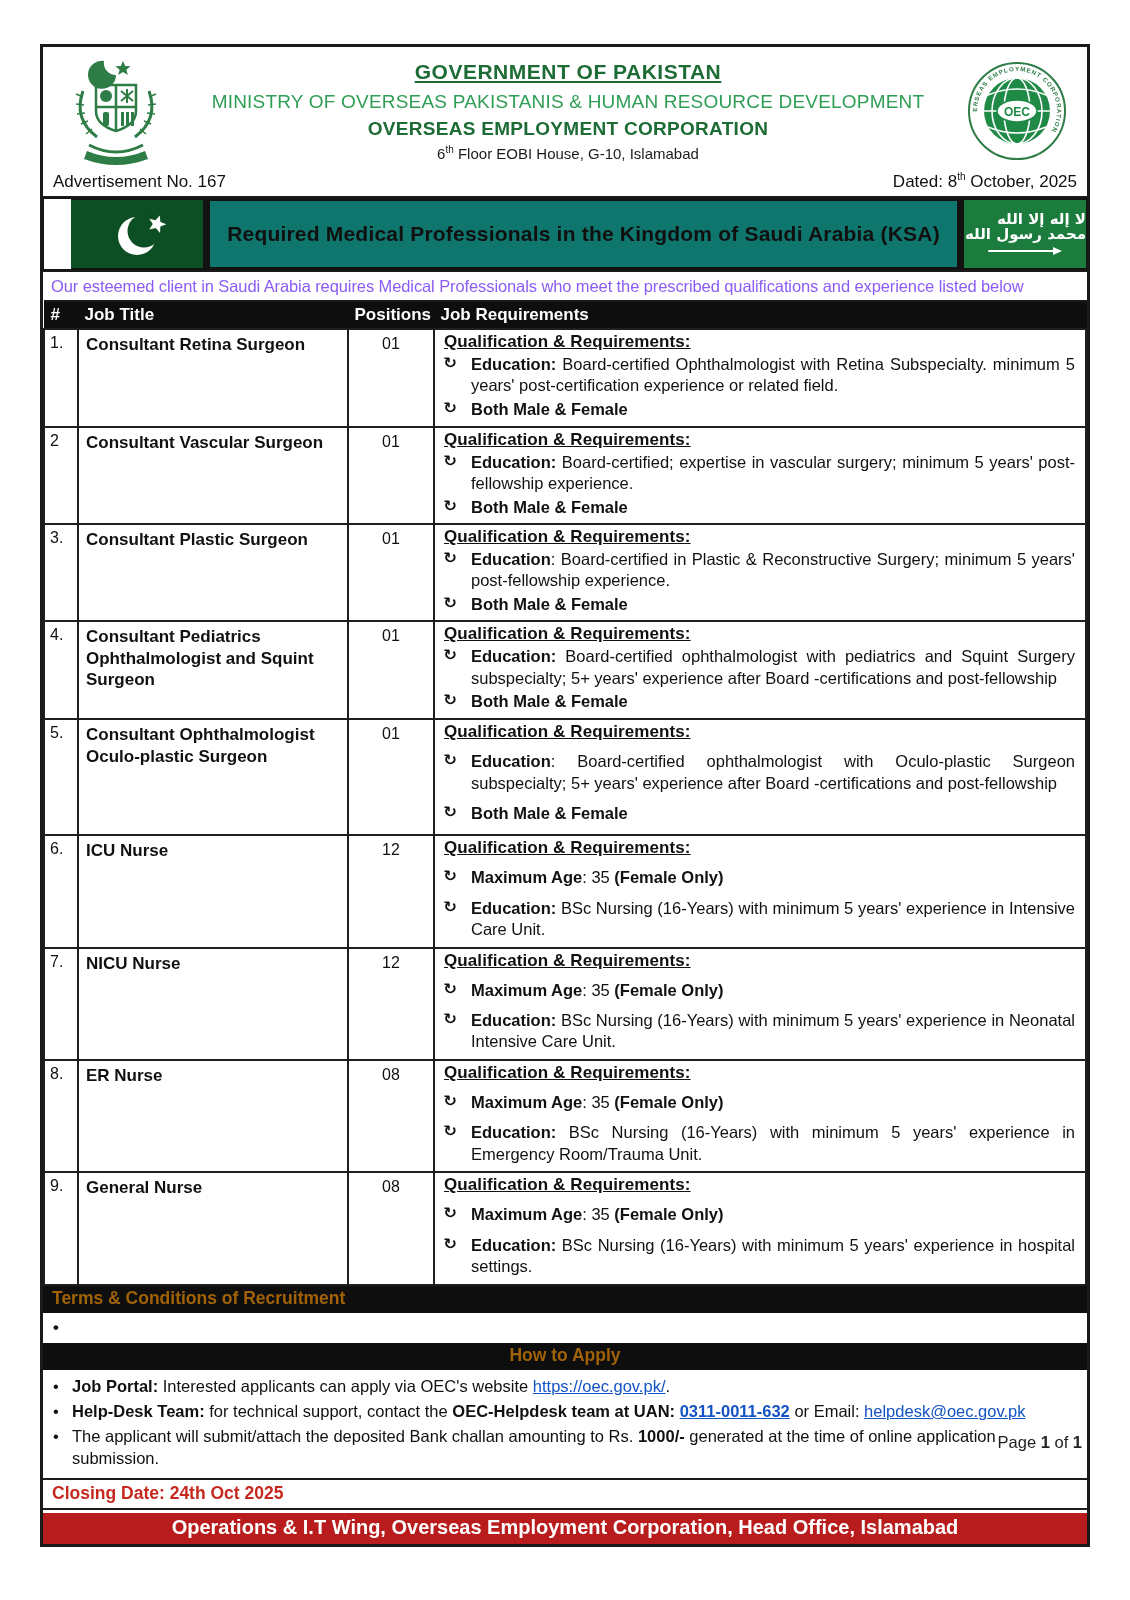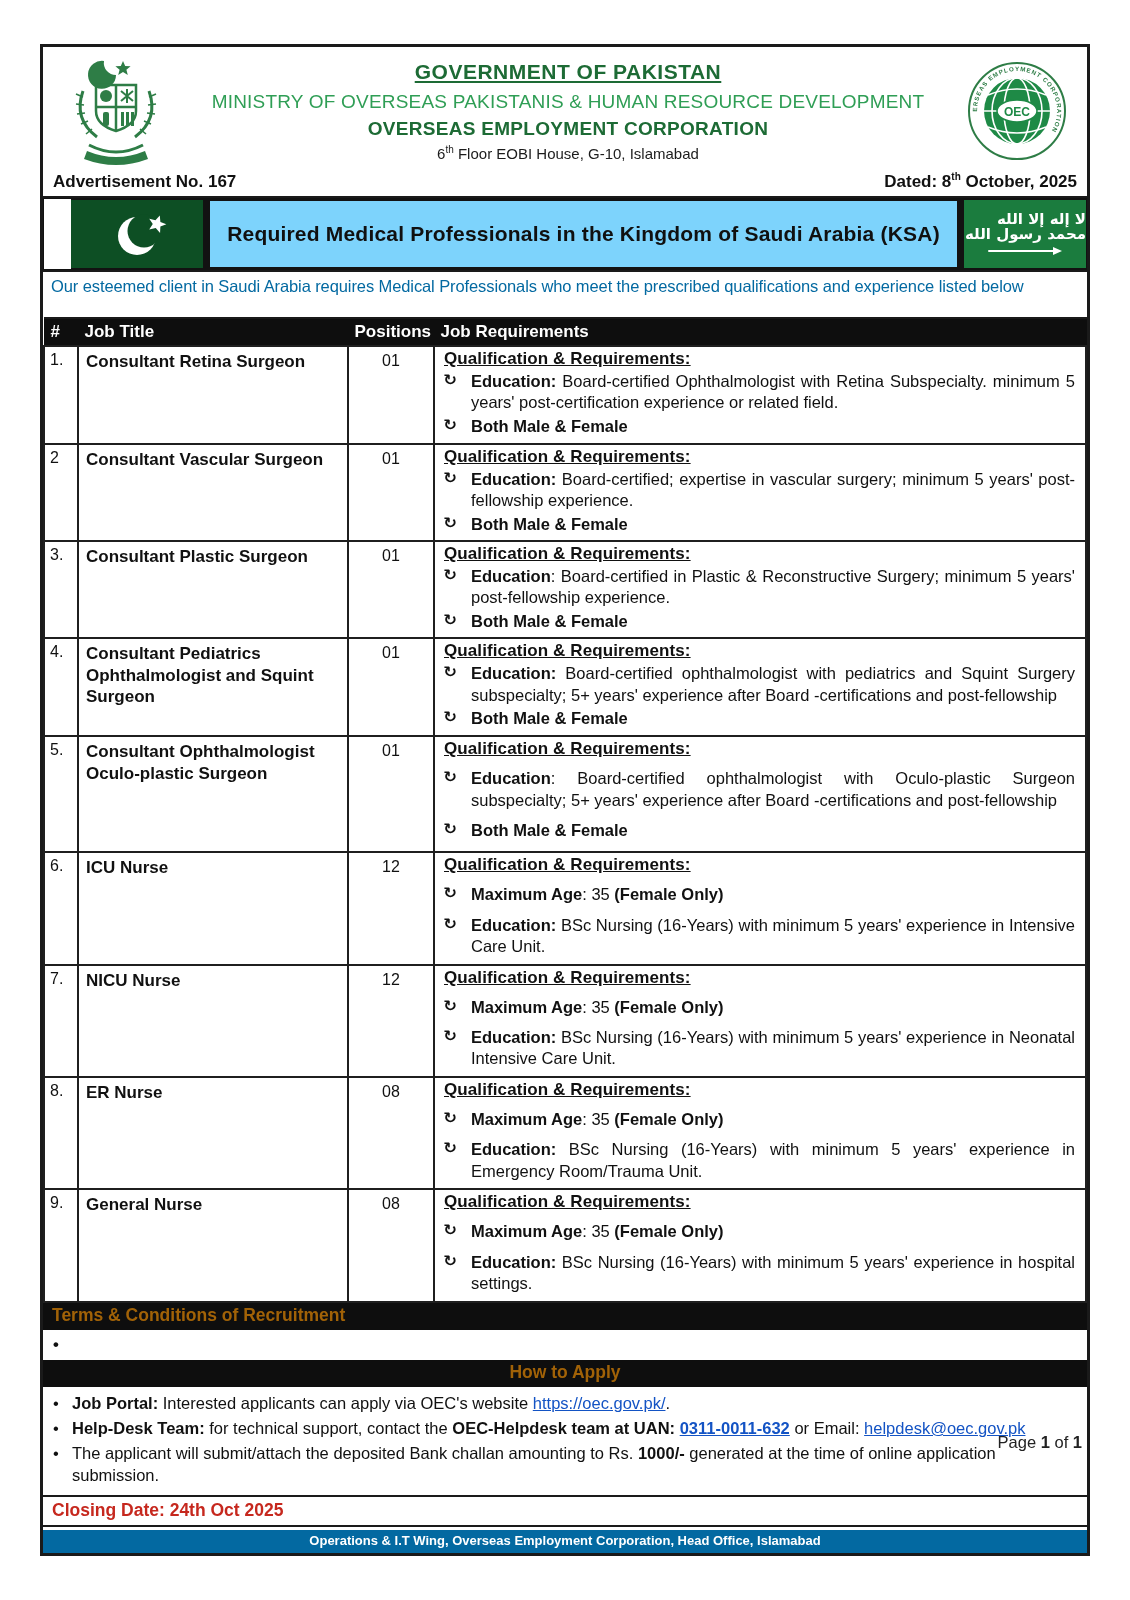--- a/index.html
+++ b/index.html
@@ -12,38 +12,38 @@
   .emblem-wrap{width:118px;flex:0 0 118px;display:flex;justify-content:center;}
   .oec-wrap{width:112px;flex:0 0 112px;display:flex;justify-content:center;}
   .hdr-center{flex:1;text-align:center;line-height:1.15;}
   .gov-line{font-size:21px;font-weight:bold;color:#1d6b35;text-decoration:underline;letter-spacing:.5px;}
   .ministry-line{font-size:19px;color:#2f9e55;margin-top:7px;letter-spacing:.2px;}
   .corp-line{font-size:19px;font-weight:bold;color:#1d6b35;margin-top:5px;letter-spacing:.3px;}
   .addr-line{font-size:15px;color:#1c1c1c;margin-top:4px;}
   sup{font-size:10px;}
 
   .adv-row{display:flex;justify-content:space-between;align-items:flex-end;
-           font-weight:bold;font-size:17px;color:#111;padding:2px 10px 4px 10px;
+           font-weight:normal;font-size:17px;color:#111;padding:2px 10px 4px 10px;
            border-bottom:2px solid #1a1a1a;}
 
   
   .banner{height:72px;background:#121212;display:flex;align-items:stretch;border-bottom:2px solid #1a1a1a;}
   .banner-spacer{flex:0 0 27px;background:#ffffff;margin:1px 0 1px 1px;}
   .pk-flag{flex:0 0 132px;margin:2px 0;}
-  .title-box{flex:1;background:#7dd3fc;margin:3px 7px;display:flex;align-items:center;justify-content:center;
+  .title-box{flex:1;background:#0f766e;margin:3px 7px;display:flex;align-items:center;justify-content:center;
              font-weight:bold;font-size:21px;color:#101010;letter-spacing:.2px;}
   .sa-flag{flex:0 0 122px;background:#1b7c3e;margin:2px 1px 2px 0;display:flex;flex-direction:column;
            align-items:center;justify-content:center;gap:5px;}
   .sa-script{color:#fff;font-size:15px;font-weight:bold;font-family:"DejaVu Sans",sans-serif;direction:rtl;line-height:1;}
   .sword{width:74px;height:9px;position:relative;}
   .sword .blade{position:absolute;left:0;top:3px;width:66px;height:2.5px;background:#fff;border-radius:2px;}
   .sword .tip{position:absolute;right:0;top:0;width:0;height:0;border-left:9px solid #fff;
               border-top:4.5px solid transparent;border-bottom:4.5px solid transparent;}
 
-  .intro{font-size:16.5px;color:#0369a1;padding:5px 8px 21px 8px;letter-spacing:-.1px;}
+  .intro{font-size:16.5px;color:#8b5cf6;padding:5px 8px 4px 8px;letter-spacing:-.1px;}
 
   
   table.jobs{width:100%;border-collapse:collapse;table-layout:fixed;border-top:2px solid #1a1a1a;}
   table.jobs th{background:#0e0e0e;color:#fff;font-size:17px;text-align:left;padding:3px 6px;border:1px solid #0e0e0e;}
   th.th-num{text-align:center;}
   th.th-pos{text-align:center;}
   th.th-req{padding-left:84px;}
   table.jobs td{border:2px solid #1f1f1f;vertical-align:top;}
   td.c-num{font-size:16px;padding:4px 3px 0 5px;}
   td.c-title{font-weight:bold;font-size:17px;padding:4px 6px 0 7px;line-height:1.25;}
@@ -64,21 +64,21 @@
   
   .black-bar{background:#0e0e0e;color:#a16207;font-weight:bold;font-size:17.5px;padding:2px 9px 4px 9px;}
   .black-bar.center{text-align:center;}
   .terms-item{display:flex;gap:9px;font-weight:bold;font-size:16.5px;line-height:1.32;padding:4px 12px 5px 10px;}
   .dot{flex:0 0 10px;}
   .apply-list{padding:3px 10px 6px 10px;}
   .apply-item{display:flex;gap:9px;font-size:16.5px;line-height:1.32;margin:3px 0;}
   a.doc-link{color:#1353c4;text-decoration:underline;}
   .closing{color:#c6281e;font-weight:bold;font-size:17.5px;padding:3px 9px 4px 9px;
            border-top:2px solid #1a1a1a;border-bottom:2px solid #1a1a1a;}
-  .footer-bar{background:#0369a1;color:#fff;font-weight:bold;font-size:13px;text-align:center;
+  .footer-bar{background:#b91c1c;color:#fff;font-weight:bold;font-size:20px;text-align:center;
               padding:3px 0 5px 0;margin-top:3px;}
   .pageno{position:absolute;right:48px;top:1433px;font-size:16.5px;color:#222;}
   .pageno b{font-weight:bold;}
 </style>
 </head>
 <body>
 
 <div class="page">
   <div class="ad">
 

